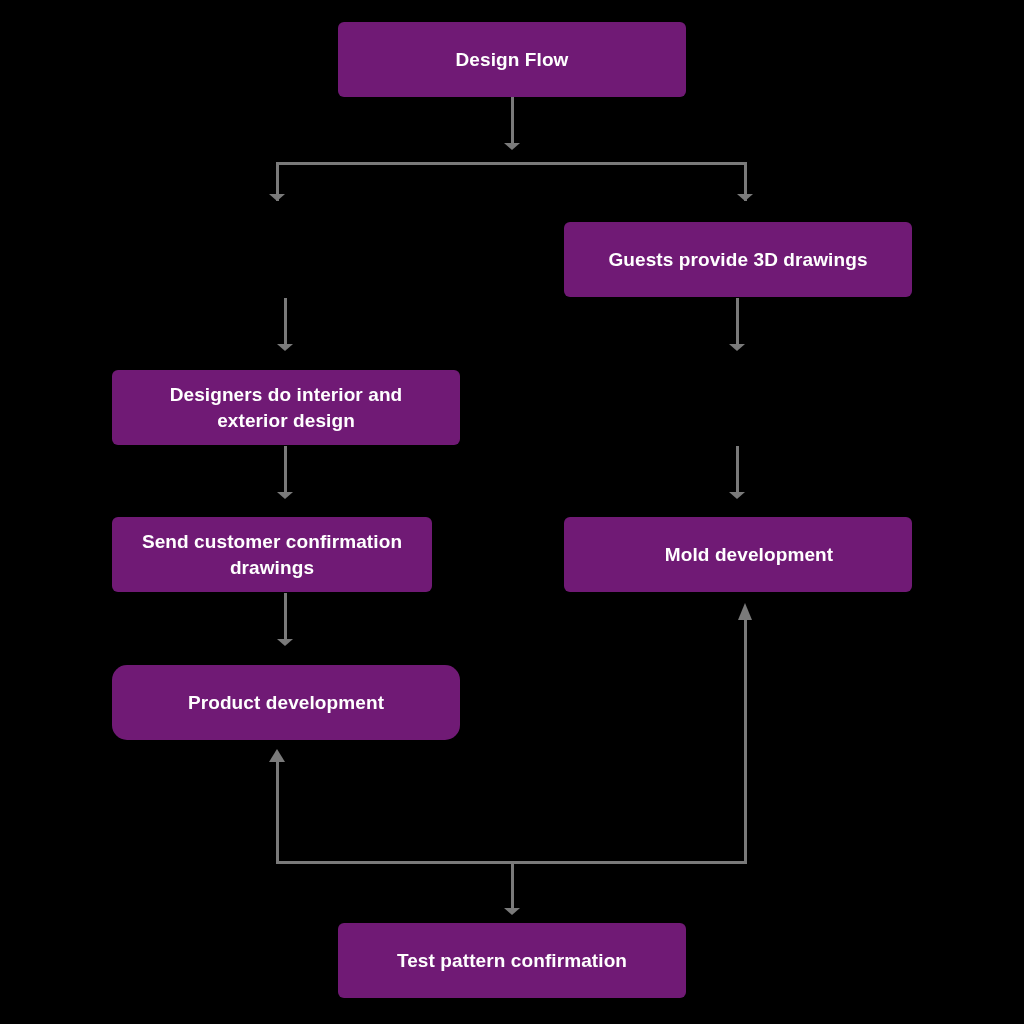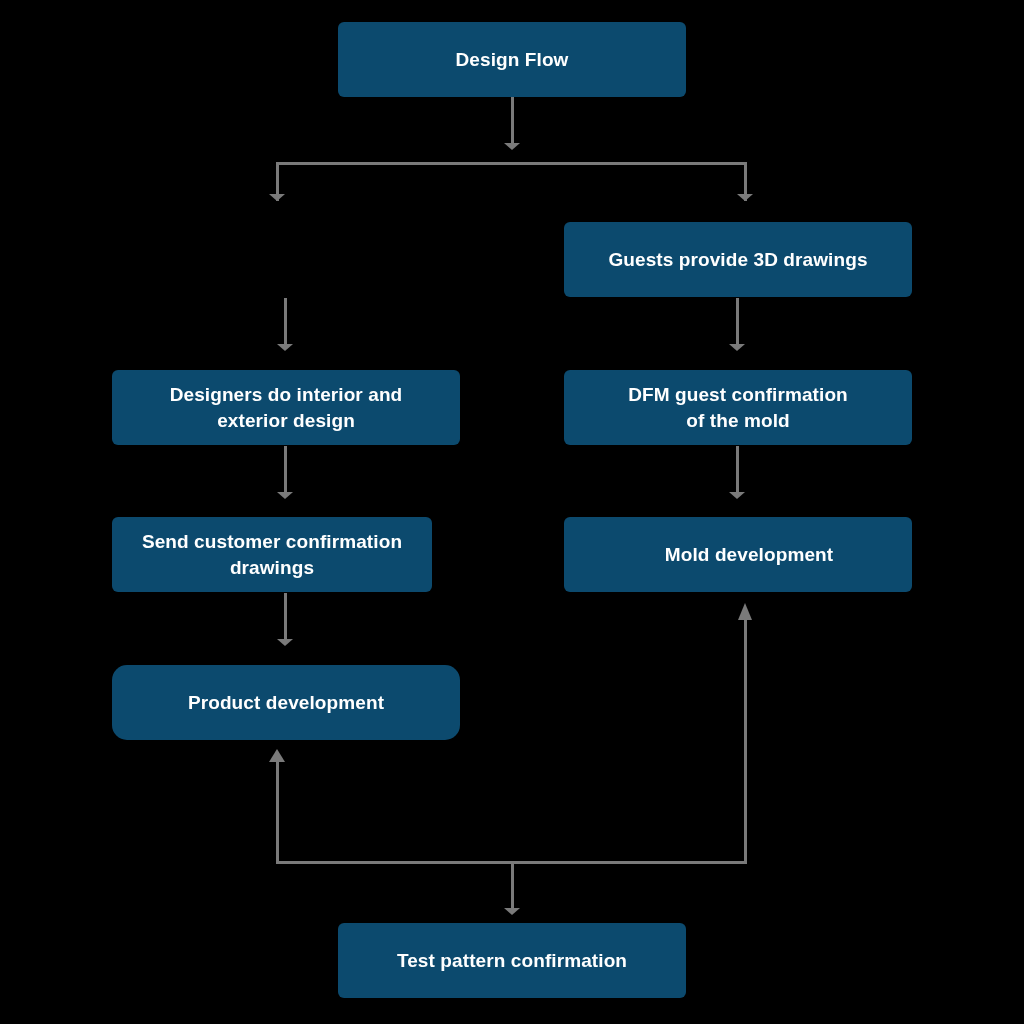--- a/index.html
+++ b/index.html
@@ -14,21 +14,21 @@
   #canvas {
     position: relative;
     width: 1024px;
     height: 1024px;
     background: #000000;
     overflow: hidden;
   }
   .node {
     position: absolute;
     box-sizing: border-box;
-    background: #0c4a6e;
+    background: #701a75;
     border-radius: 6px;
     color: #ffffff;
     display: flex;
     align-items: center;
     justify-content: center;
     text-align: center;
     font-weight: bold;
     font-size: 19px;
     line-height: 1.35;
     letter-spacing: 0.1px;
@@ -122,24 +122,20 @@
 
   <div class="node" style="left:564px; top:222px; width:348px; height:75px;">
     <span class="label">Guests provide 3D drawings</span>
   </div>
 
   <div class="node" style="left:112px; top:370px; width:348px; height:75px;">
     <span class="label">Designers do interior and
 exterior design</span>
   </div>
 
-  <div class="node" style="left:564px; top:370px; width:348px; height:75px;">
-    <span class="label">DFM guest confirmation
-of the mold</span>
-  </div>
 
   <div class="node" style="left:112px; top:517px; width:320px; height:75px;">
     <span class="label">Send customer confirmation
 drawings</span>
   </div>
 
   <div class="node" style="left:564px; top:517px; width:348px; height:75px;padding-left:32px;">
     <span class="label">Mold development</span>
   </div>
 

